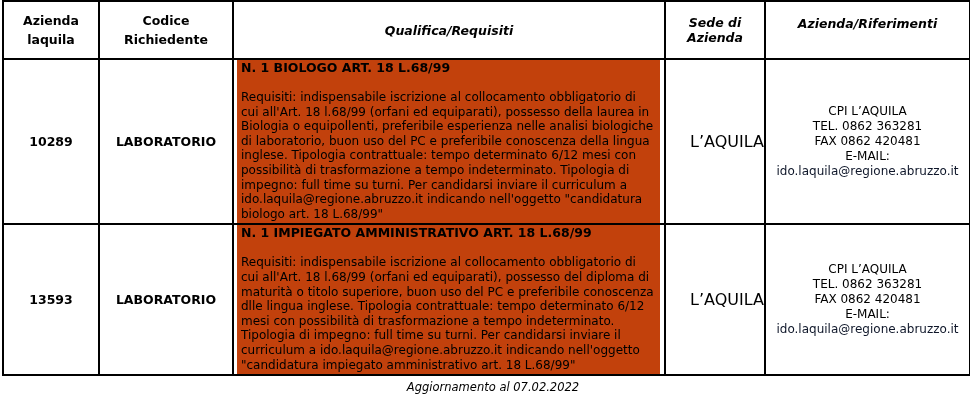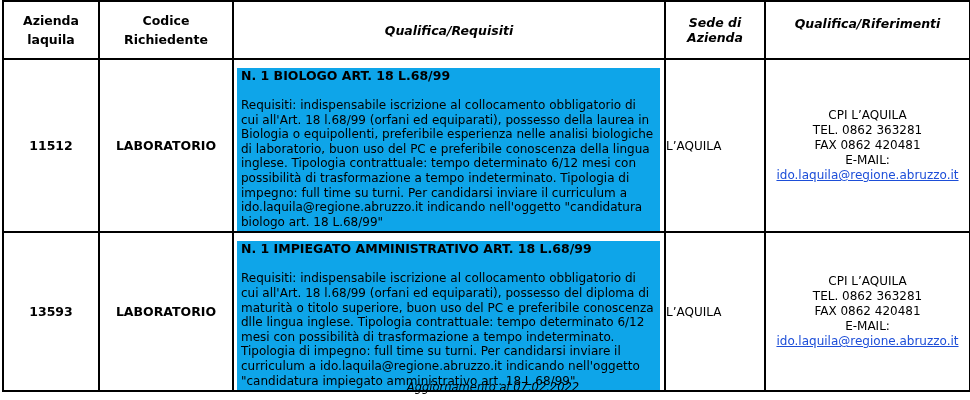--- a/index.html
+++ b/index.html
@@ -4,26 +4,26 @@
 <style>
   html, body { margin: 0; padding: 0; background: #ffffff; }
   body { width: 970px; height: 400px; position: relative; overflow: hidden;
          font-family: "DejaVu Sans", sans-serif; color: #000; }
   table.offers { position: absolute; left: 2px; top: 0; border-collapse: collapse; table-layout: fixed; width: 967px; }
   table.offers td, table.offers th { border: 2px solid #000; padding: 0; vertical-align: middle; }
   th { font-size: 12.5px; font-weight: bold; text-align: center; line-height: 19px; height: 44px; }
   th.it { font-style: italic; margin-left: 28px; }
   th.top { vertical-align: top; padding-top: 1px; }
   td.code, td.company { font-size: 12.5px; font-weight: bold; text-align: center; }
-  td.sede { font-size: 12px; text-align: left; }
+  td.sede { font-size: 16px; text-align: right; }
   td.contacts { font-size: 12px; text-align: center; line-height: 15px; }
   td.qual { vertical-align: top; padding: 0; }
-  .qual-inner { background: #0ea5e9; margin: 8px 4px 0 3px; padding: 0 4px 2px 4px; font-size: 12px; line-height: 14.6px; }
+  .qual-inner { background: #c2410c; margin: 0 4px 0 3px; padding: 0 4px 2px 4px; font-size: 12px; line-height: 14.6px; }
   .qual-title { font-weight: bold; font-size: 12.5px; line-height: 16px; margin-bottom: 14px; }
-  .email-link { color: #1d4ed8; text-decoration: underline; }
+  .email-link { color: #0f172a; }
   .footer { position: absolute; top: 380px; left: 8px; width: 970px; text-align: center; font-size: 11.5px; font-style: italic; }
 </style>
 </head>
 <body>
 
 <table class="offers">
   <colgroup>
     <col style="width:96px">
     <col style="width:134px">
     <col style="width:432px">
@@ -41,27 +41,27 @@
         <div>Richiedente</div>
       </th>
       <th class="it top">
         <span>Qualifica/Requisiti</span>
       </th>
       <th class="it" style="line-height:15px;">
         <div>Sede di</div>
         <div>Azienda</div>
       </th>
       <th class="it top" style="padding-top:12px; vertical-align:top;">
-        <span>Qualifica/Riferimenti</span>
+        <span>Azienda/Riferimenti</span>
       </th>
     </tr>
   </thead>
   <tbody>
     <tr style="height:160px;">
-      <td class="code">11512</td>
+      <td class="code">10289</td>
       <td class="company">LABORATORIO</td>
       <td class="qual">
         <div class="qual-inner">
           <div class="qual-title">N. 1 BIOLOGO ART. 18 L.68/99</div>
           <div>Requisiti: indispensabile iscrizione al collocamento obbligatorio di cui all'Art. 18 l.68/99 (orfani ed equiparati), possesso della laurea in Biologia o equipollenti, preferibile esperienza nelle analisi biologiche di laboratorio, buon uso del PC e preferibile conoscenza della lingua inglese. Tipologia contrattuale: tempo determinato 6/12 mesi con possibilità di trasformazione a tempo indeterminato. Tipologia di impegno: full time su turni. Per candidarsi inviare il curriculum a ido.laquila@regione.abruzzo.it indicando nell'oggetto "candidatura biologo art. 18 L.68/99"</div>
         </div>
       </td>
       <td class="sede">L’AQUILA</td>
       <td class="contacts">
         <div>CPI L’AQUILA</div>

